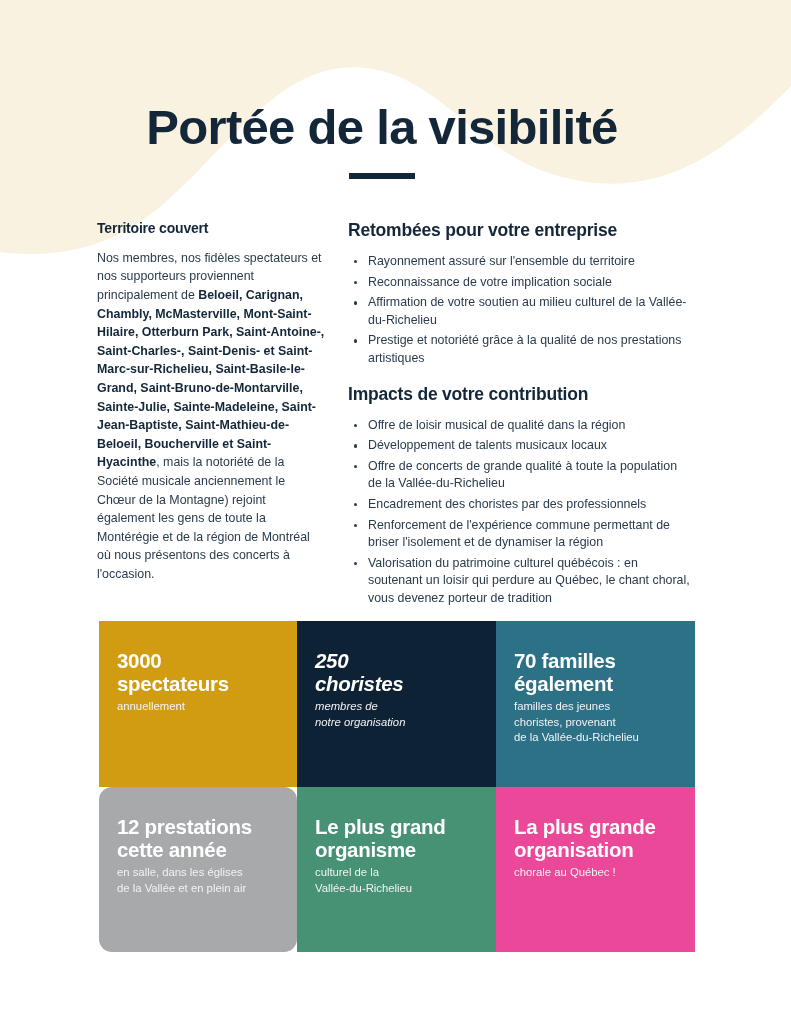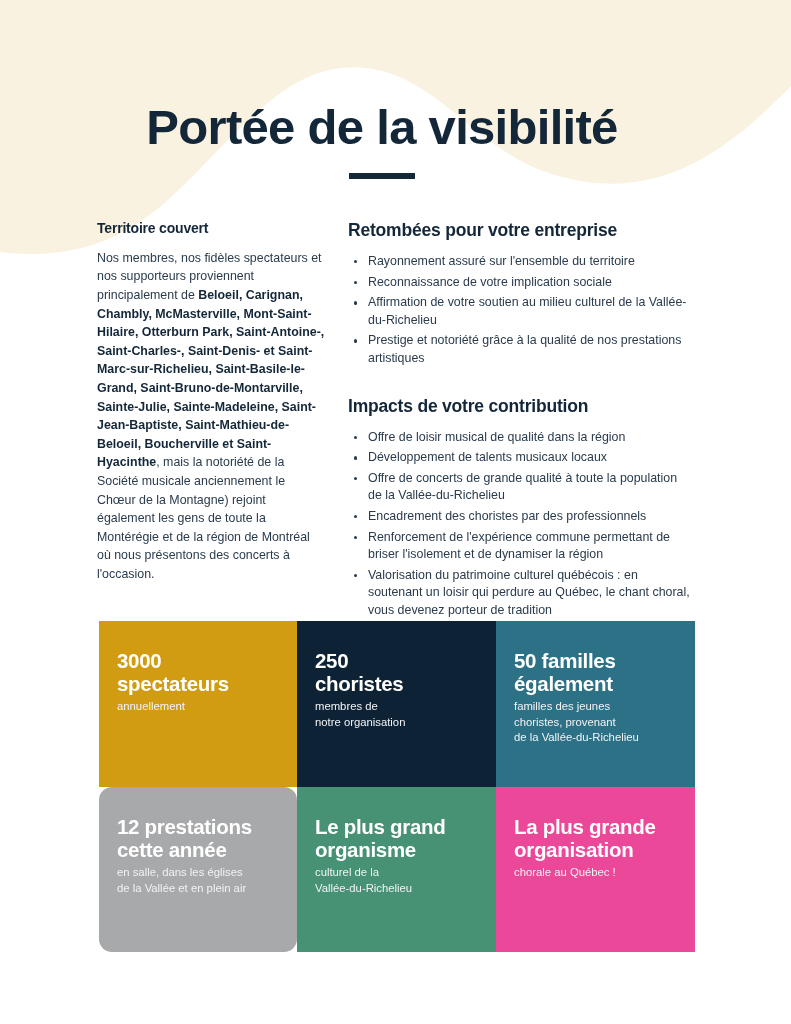--- a/index.html
+++ b/index.html
@@ -91,21 +91,21 @@
     font-size: 14px;
     font-weight: bold;
     color: #142739;
     letter-spacing: -0.2px;
     line-height: 1.2;
   }
   .col-right h2.section-heading {
     font-size: 17.5px;
   }
   .col-right .section-block + .section-block {
-    margin-top: 28px;
+    margin-top: 16px;
   }
 
   .paragraph {
     margin: 0;
     font-size: 12.4px;
     line-height: 18.6px;
     color: #2a3b4d;
   }
   .paragraph b {
     color: #142739;
@@ -233,34 +233,34 @@
     <div class="tile" style="background-color: rgb(210, 156, 18);">
       <p class="tile-headline">
         <span>3000</span><br>
         <span>spectateurs</span>
       </p>
       <p class="tile-sub">
         <span>annuellement</span>
       </p>
     </div>
 
-    <div class="tile" style="background-color: rgb(14, 34, 54);">
+    <div class="tile" style="background-color: rgb(14, 34, 54); font-style: italic;">
       <p class="tile-headline">
         <span>250</span><br>
         <span>choristes</span>
       </p>
       <p class="tile-sub">
         <span>membres de</span><br>
         <span>notre organisation</span>
       </p>
     </div>
 
     <div class="tile" style="background-color: rgb(45, 113, 134);">
       <p class="tile-headline">
-        <span>50 familles</span><br>
+        <span>70 familles</span><br>
         <span>également</span>
       </p>
       <p class="tile-sub">
         <span>familles des jeunes</span><br>
         <span>choristes, provenant</span><br>
         <span>de la Vallée-du-Richelieu</span>
       </p>
     </div>
 
     <div class="tile" style="background-color: rgb(168, 169, 171); border-radius: 13px;">

